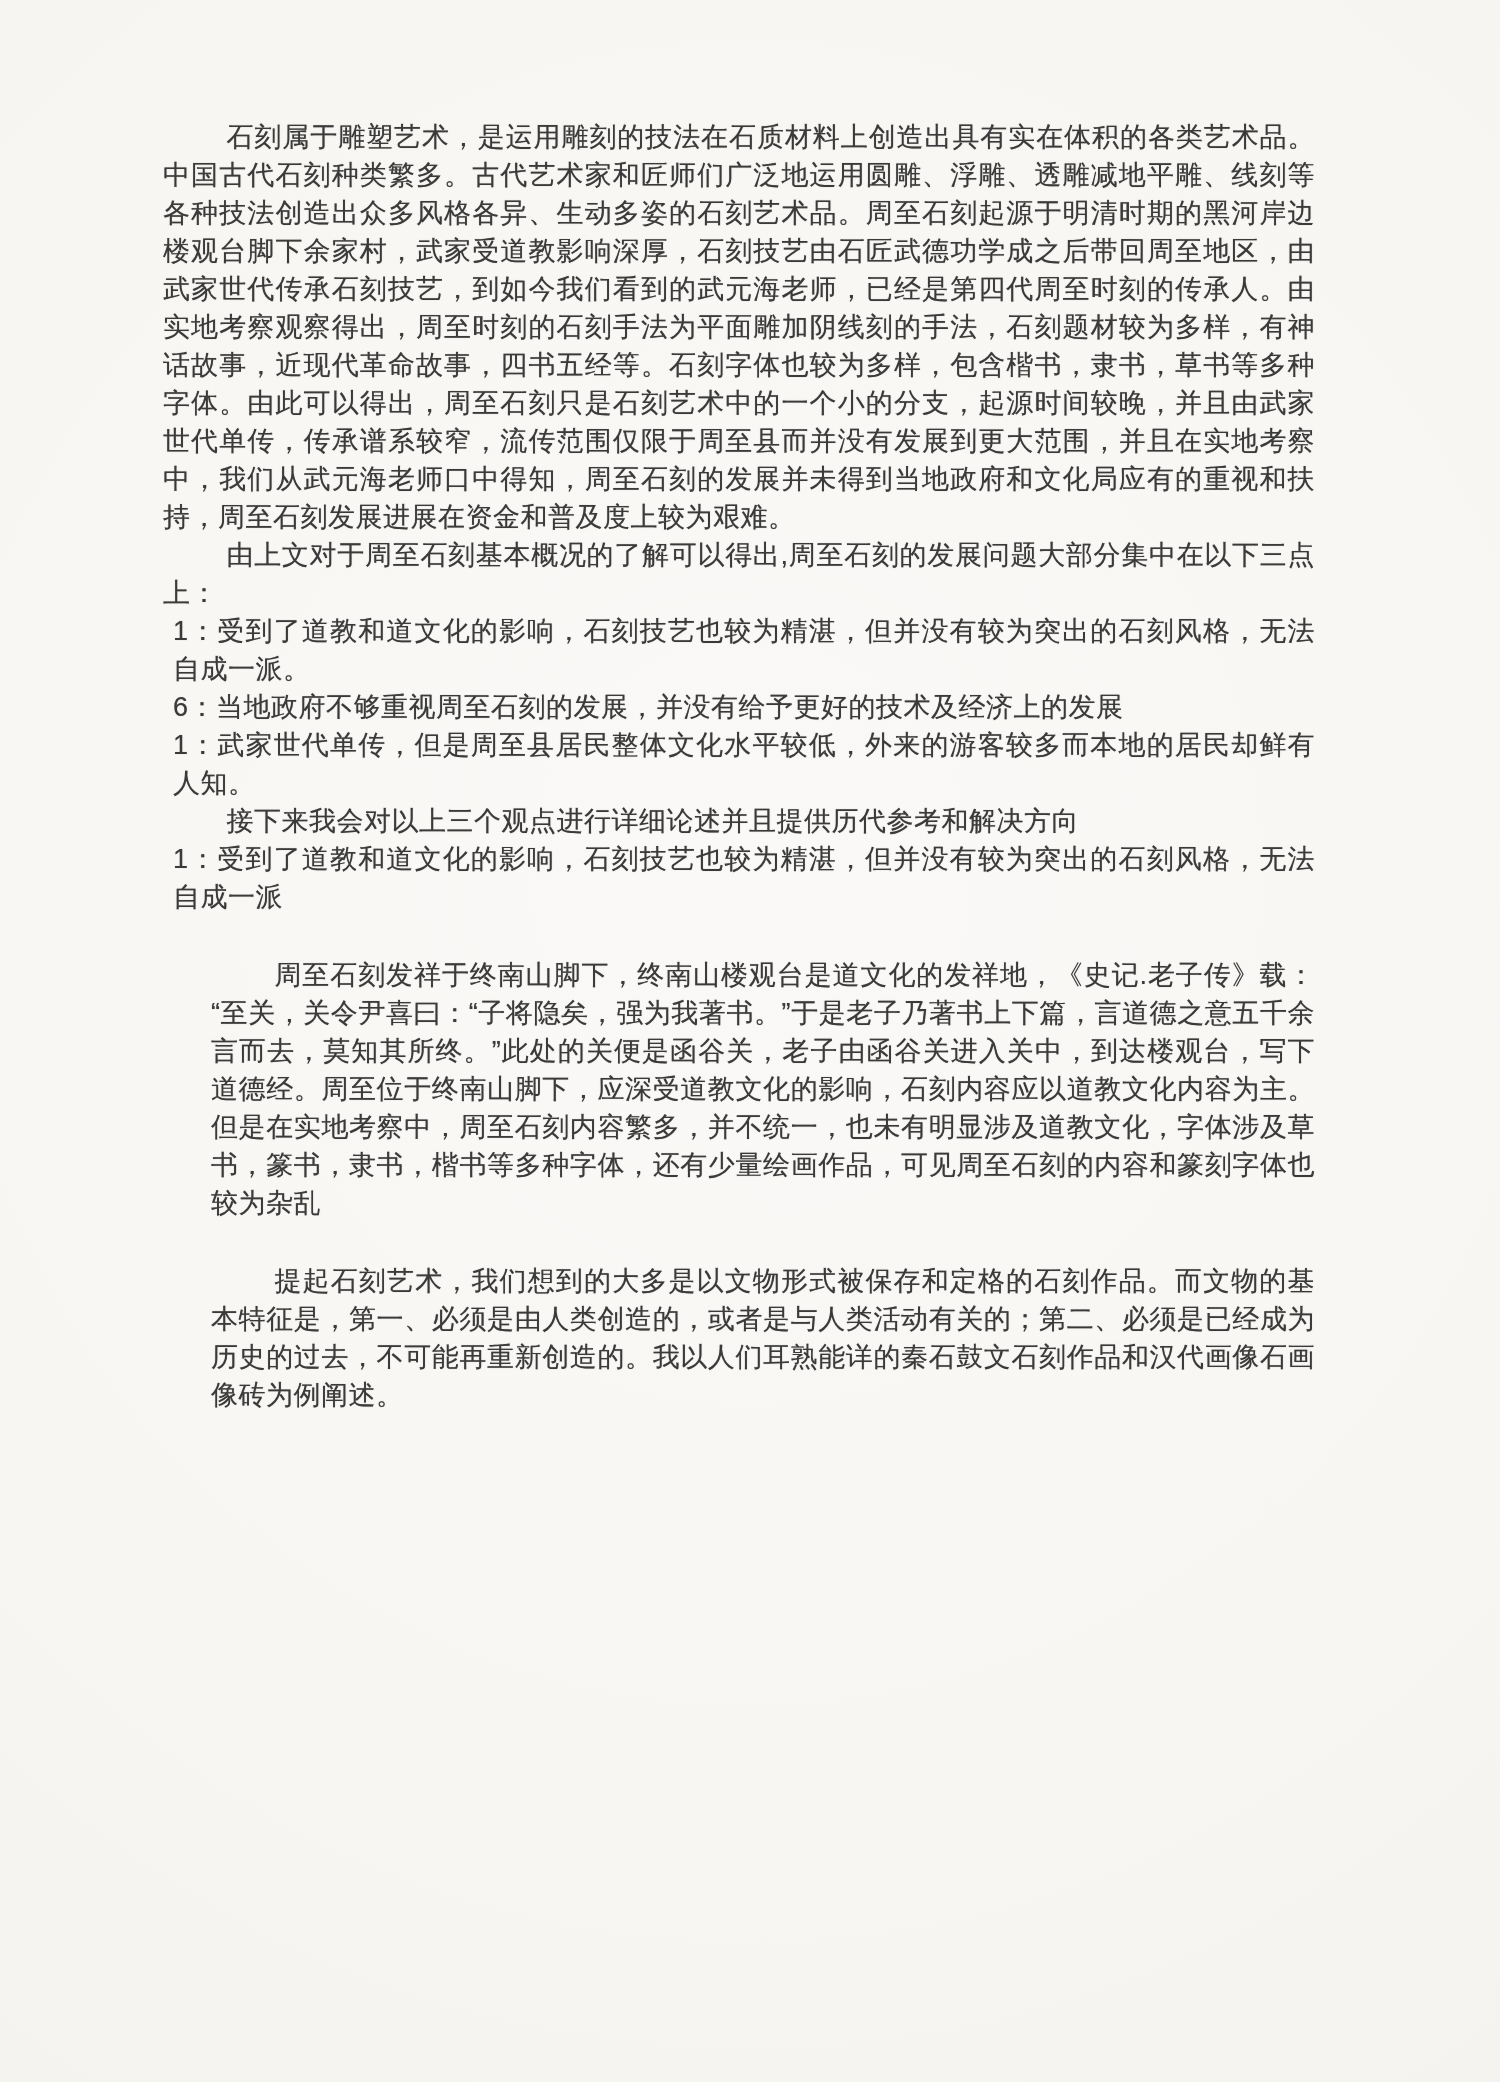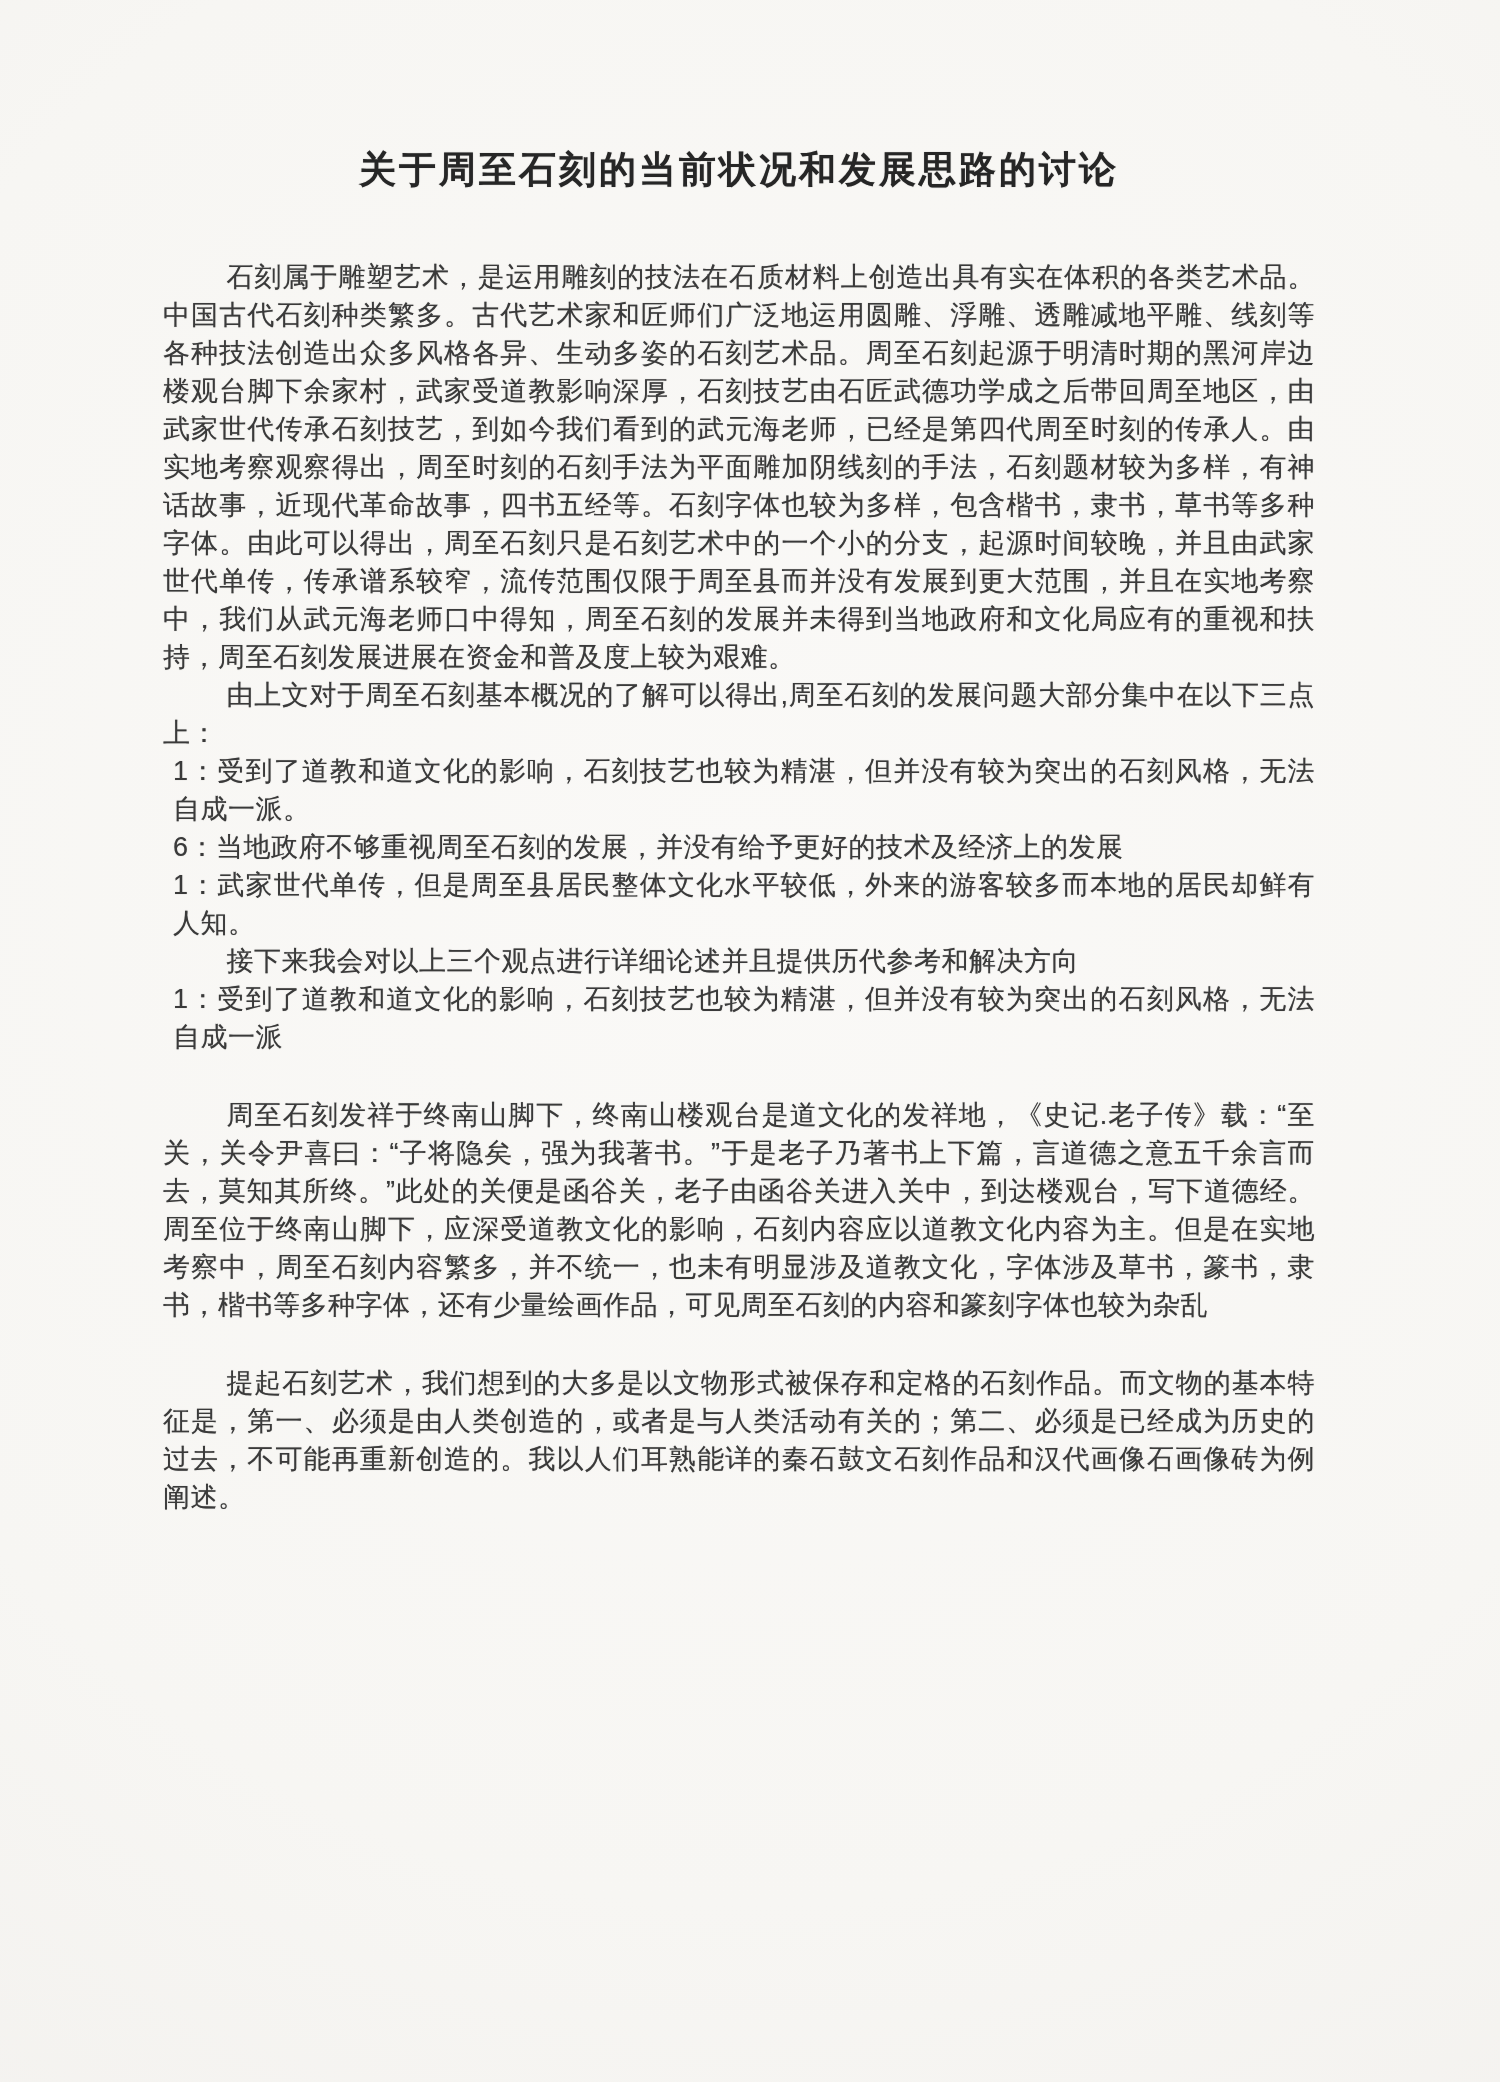--- a/index.html
+++ b/index.html
@@ -40,28 +40,27 @@
     line-height: 38px;
     letter-spacing: 0.5px;
     color: #3a3a3a;
     text-align: justify;
     text-justify: inter-ideograph;
     word-break: break-all;
     text-shadow: 0 0 0.8px rgba(55,55,55,0.55);
   }
   .indent { text-indent: 2.35em; }
   .flush  { text-indent: 0; margin-left: 10px; }
-  .gap-before { margin-top: 40px; }
+  .gap-before { margin-top: 40px; margin-left: 48px; }
 </style>
 </head>
 <body>
 
 <div class="page">
   <div class="content">
-    <h1 class="title">关于周至石刻的当前状况和发展思路的讨论</h1>
 
     <p class="para indent">石刻属于雕塑艺术，是运用雕刻的技法在石质材料上创造出具有实在体积的各类艺术品。中国古代石刻种类繁多。古代艺术家和匠师们广泛地运用圆雕、浮雕、透雕减地平雕、线刻等各种技法创造出众多风格各异、生动多姿的石刻艺术品。周至石刻起源于明清时期的黑河岸边楼观台脚下余家村，武家受道教影响深厚，石刻技艺由石匠武德功学成之后带回周至地区，由武家世代传承石刻技艺，到如今我们看到的武元海老师，已经是第四代周至时刻的传承人。由实地考察观察得出，周至时刻的石刻手法为平面雕加阴线刻的手法，石刻题材较为多样，有神话故事，近现代革命故事，四书五经等。石刻字体也较为多样，包含楷书，隶书，草书等多种字体。由此可以得出，周至石刻只是石刻艺术中的一个小的分支，起源时间较晚，并且由武家世代单传，传承谱系较窄，流传范围仅限于周至县而并没有发展到更大范围，并且在实地考察中，我们从武元海老师口中得知，周至石刻的发展并未得到当地政府和文化局应有的重视和扶持，周至石刻发展进展在资金和普及度上较为艰难。</p>
     <p class="para indent">由上文对于周至石刻基本概况的了解可以得出,周至石刻的发展问题大部分集中在以下三点上：</p>
     <p class="para flush">1：受到了道教和道文化的影响，石刻技艺也较为精湛，但并没有较为突出的石刻风格，无法自成一派。</p>
     <p class="para flush">6：当地政府不够重视周至石刻的发展，并没有给予更好的技术及经济上的发展</p>
     <p class="para flush">1：武家世代单传，但是周至县居民整体文化水平较低，外来的游客较多而本地的居民却鲜有人知。</p>
     <p class="para indent">接下来我会对以上三个观点进行详细论述并且提供历代参考和解决方向</p>
     <p class="para flush">1：受到了道教和道文化的影响，石刻技艺也较为精湛，但并没有较为突出的石刻风格，无法自成一派</p>
     <p class="para indent gap-before">周至石刻发祥于终南山脚下，终南山楼观台是道文化的发祥地，《史记.老子传》载：“至关，关令尹喜曰：“子将隐矣，强为我著书。”于是老子乃著书上下篇，言道德之意五千余言而去，莫知其所终。”此处的关便是函谷关，老子由函谷关进入关中，到达楼观台，写下道德经。周至位于终南山脚下，应深受道教文化的影响，石刻内容应以道教文化内容为主。但是在实地考察中，周至石刻内容繁多，并不统一，也未有明显涉及道教文化，字体涉及草书，篆书，隶书，楷书等多种字体，还有少量绘画作品，可见周至石刻的内容和篆刻字体也较为杂乱</p>
     <p class="para indent gap-before">提起石刻艺术，我们想到的大多是以文物形式被保存和定格的石刻作品。而文物的基本特征是，第一、必须是由人类创造的，或者是与人类活动有关的；第二、必须是已经成为历史的过去，不可能再重新创造的。我以人们耳熟能详的秦石鼓文石刻作品和汉代画像石画像砖为例阐述。</p>

